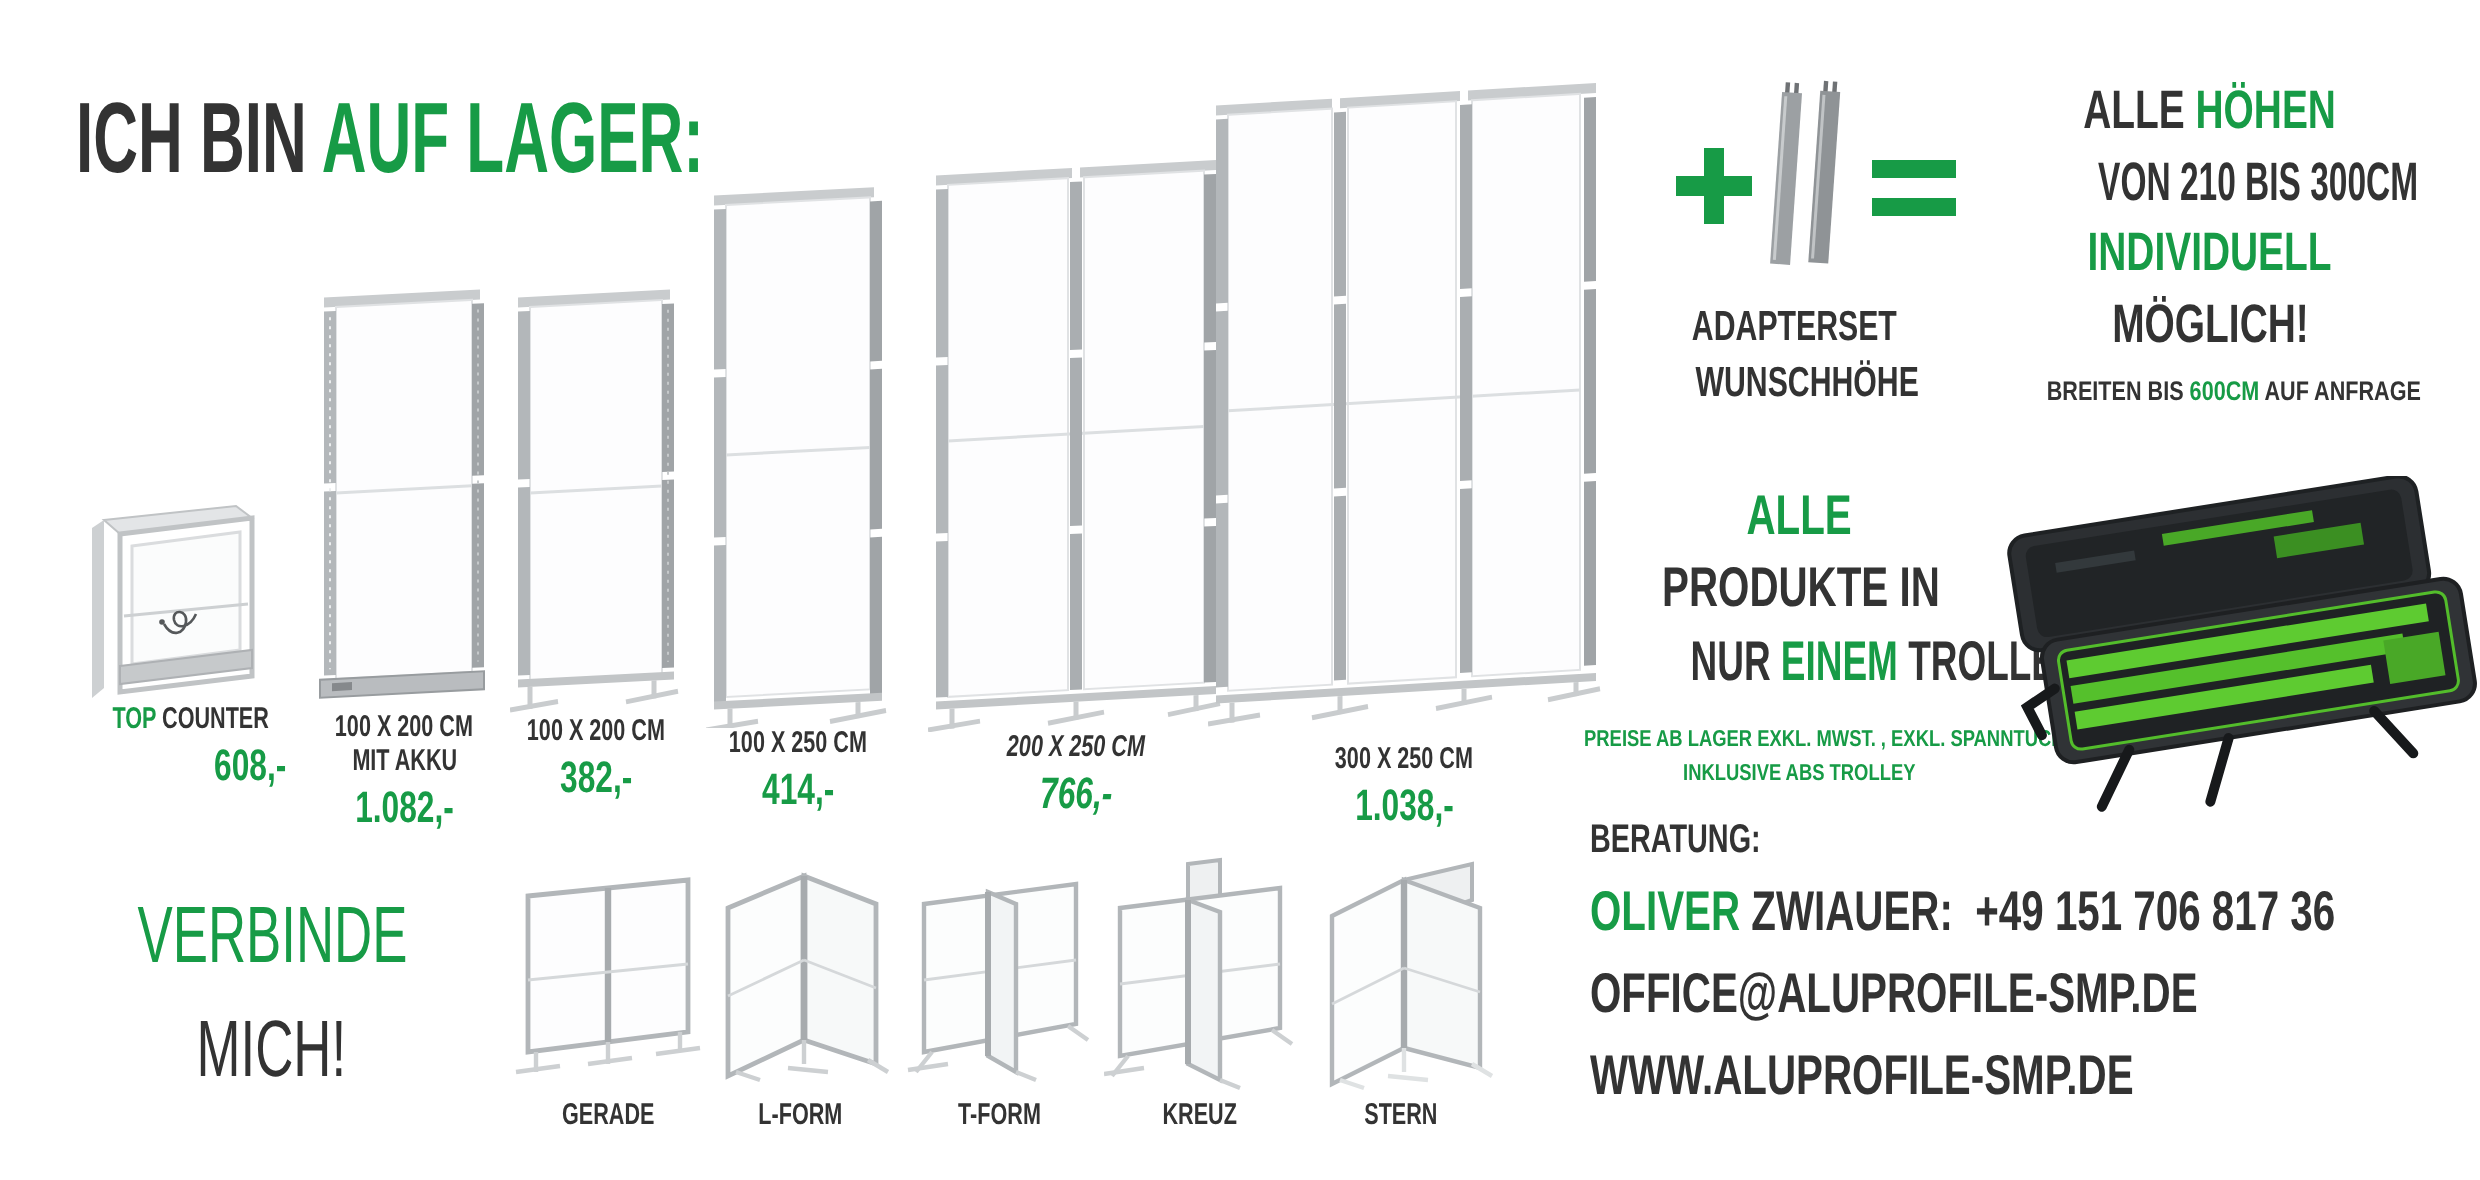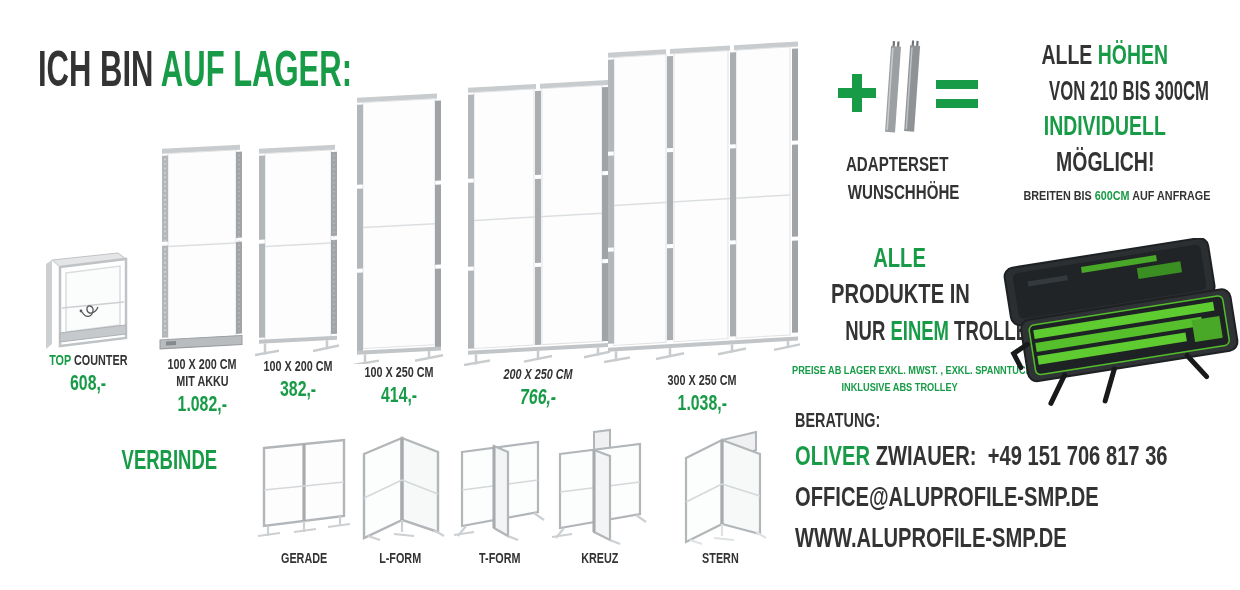--- a/index.html
+++ b/index.html
@@ -28,21 +28,21 @@
   .pprice{font-size:22px;font-weight:700;color:var(--green);line-height:1.2;margin-top:1px;}
   
   #adapter-text{left:826px;top:150px;width:178px;text-align:left;font-size:21px;font-weight:700;color:var(--ink);line-height:1.35;}
   
   #heights{left:1000px;top:38px;width:210px;text-align:center;font-weight:700;font-size:27px;line-height:1.32;color:var(--ink);}
   #heights .small{font-size:13.5px;line-height:1.2;margin-top:7px;}
   
   #trolley-promo{left:795px;top:240px;width:210px;text-align:center;font-weight:700;font-size:28px;line-height:1.3;color:var(--ink);}
   #fineprint{left:762px;top:362px;width:276px;text-align:center;font-weight:700;font-size:11.5px;line-height:1.45;color:var(--green);}
   
-  #verbinde{left:30px;top:440px;width:212px;text-align:right;font-weight:700;font-size:28px;line-height:1.42;}
+  #verbinde{left:30px;top:440px;width:212px;text-align:center;font-weight:400;font-size:40px;line-height:1.42;}
   
   .shape{position:absolute;top:428px;text-align:center;}
   .shape svg{display:block;margin:0 auto;}
   .slabel{font-size:15px;font-weight:700;color:var(--ink);line-height:1;margin-top:4px;}
   
   #contact{left:795px;top:409px;color:var(--ink);font-weight:700;}
   #contact .head{font-size:20px;line-height:1.1;margin-bottom:10px;}
   #contact .line{font-size:28px;line-height:1.1;margin-bottom:10px;}
 </style>
 </head>
@@ -50,21 +50,21 @@
 
 <div id="canvas">
 
   <div id="headline" class="abs">
     <span class="sqzl" style="transform:scaleX(.62);">
       <span class="ink">ICH BIN</span>
       <span class="grn">AUF LAGER:</span>
     </span>
   </div>
 
-  <div class="product" style="left:26px;top:246px;width:124px;">
+  <div class="product" style="left:26px;top:246px;width:124px;text-align:right;">
     <svg width="96" height="106" viewBox="0 0 96 106">
       <polygon points="12,14 78,7 86,13 20,21" fill="#e3e5e7" stroke="#c0c3c5" stroke-width="1"></polygon>
       <polygon points="6,18 12,14 12,98 6,103" fill="#cdd0d2"></polygon>
       <polygon points="20,21 86,13 86,92 20,100" fill="#ffffff" stroke="#c0c3c5" stroke-width="2.5"></polygon>
       <polygon points="26,27 80,20 80,79 26,86" fill="#fbfcfc" stroke="#dadcde" stroke-width="1.5"></polygon>
       <line x1="22" y1="62" x2="84" y2="56" stroke="#cdd0d2" stroke-width="1.5"></line>
       <path d="M42,66 c4,7 10,5 11,-1 c1,-6 -7,-7 -6,-1 c1,5 8,4 11,-3" fill="none" stroke="#55585a" stroke-width="1.3"></path>
       <circle cx="41" cy="65" r="1.4" fill="#55585a"></circle>
       <polygon points="20,87 86,79 86,88 20,96" fill="#c6c9cb" stroke="#aeb1b4" stroke-width="1"></polygon>
     </svg>
@@ -277,20 +277,21 @@
         <line x1="62" y1="128" x2="44" y2="154"></line>
         <line x1="112" y1="130" x2="98" y2="160"></line>
         <line x1="186" y1="128" x2="202" y2="152"></line>
         <path d="M30,92 l-15,7 l5,15"></path>
       </g>
     </g>
   </svg>
 
   <div id="verbinde" class="abs">
     <div><span class="sqz grn" style="transform:scaleX(.66);">VERBINDE</span></div>
+    <div><span class="sqz ink" style="transform:scaleX(.66);">MICH!</span></div>
   </div>
 
   <div class="shape" style="left:252px;width:104px;">
     <svg width="96" height="118" viewBox="0 0 96 118">
       <polygon points="8,20 88,12 88,88 8,98" fill="#fdfdfe" stroke="#b2b6b9" stroke-width="2.4"></polygon>
       <line x1="48" y1="16" x2="48" y2="93" stroke="#a7abae" stroke-width="3.2"></line>
       <line x1="8" y1="62" x2="88" y2="54" stroke="#d5d8da" stroke-width="1.4"></line>
       <g stroke="#cdd0d2" stroke-width="2.2" fill="none">
         <line x1="12" y1="98" x2="12" y2="108"></line>
           <line x1="2" y1="108" x2="24" y2="105"></line>
@@ -346,21 +347,21 @@
       <g stroke="#cdd0d2" stroke-width="2.2" fill="none">
         <line x1="12" y1="100" x2="4" y2="110"></line>
           <line x1="0" y1="109" x2="20" y2="106"></line>
         <line x1="58" y1="112" x2="68" y2="116"></line>
           <line x1="84" y1="87" x2="94" y2="94"></line>
       </g>
     </svg>
     <div class="slabel"><span class="sqz">KREUZ</span></div>
   </div>
 
-  <div class="shape" style="left:672px;width:96px;">
+  <div class="shape" style="left:652px;width:96px;">
     <svg width="96" height="118" viewBox="0 0 96 118">
       <polygon points="50,12 84,4 84,22 50,34" fill="#eef0f1" stroke="#b2b6b9" stroke-width="2"></polygon>
       <polygon points="14,30 50,12 50,96 14,114" fill="#fcfdfd" stroke="#b2b6b9" stroke-width="2.2"></polygon>
       <polygon points="50,12 88,26 88,106 50,96" fill="#f7f9f9" stroke="#b2b6b9" stroke-width="2.2"></polygon>
       <line x1="50" y1="12" x2="50" y2="96" stroke="#a7abae" stroke-width="3.2"></line>
       <line x1="14" y1="74" x2="50" y2="56" stroke="#d5d8da" stroke-width="1.4"></line>
       <line x1="50" y1="56" x2="88" y2="68" stroke="#d5d8da" stroke-width="1.4"></line>
       <g stroke="#dfe2e3" stroke-width="2.2" fill="none">
         <line x1="18" y1="112" x2="30" y2="116"></line>
           <line x1="50" y1="96" x2="50" y2="108"></line>

